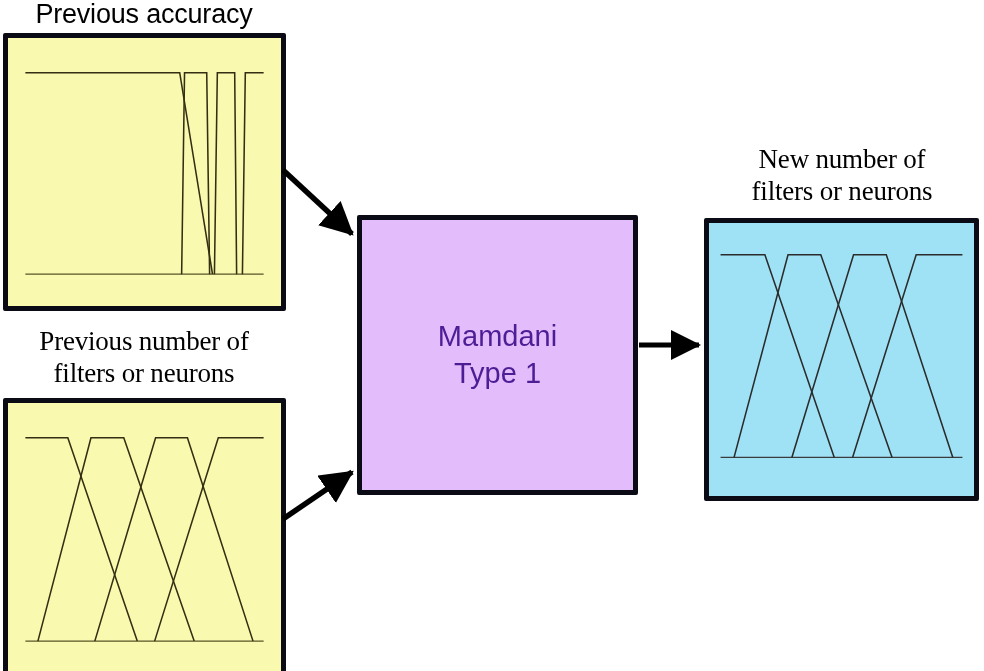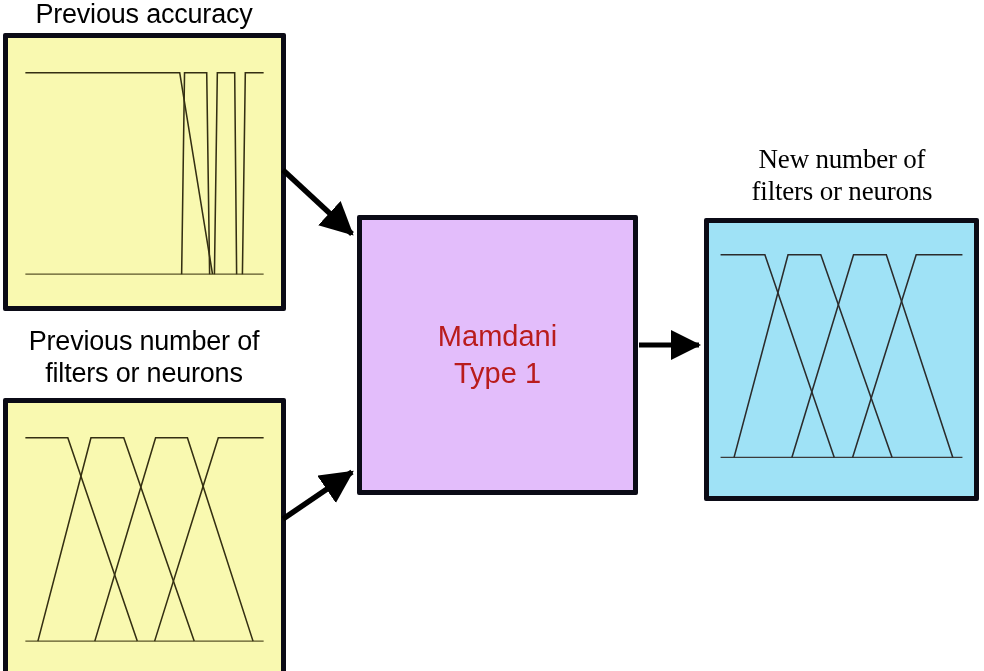--- a/index.html
+++ b/index.html
@@ -28,21 +28,21 @@
     text-align: center;
     color: #000000;
     font-family: "Liberation Sans", sans-serif;
     font-size: 27px;
     line-height: 32px;
     font-weight: 400;
     white-space: pre-line;
     letter-spacing: -0.2px;
   }
   #label-prev-accuracy { left: 0px;   top: -2px;  width: 288px; }
-  #label-prev-filters  { left: 0px;   top: 325px; width: 288px; }
+  #label-prev-filters  { left: 0px;   top: 325px; width: 288px; font-family: Liberation Serif, serif; }
   #label-new-filters   { left: 700px; top: 143px; width: 284px; font-family: Liberation Serif, serif; }
 
   
   .box {
     position: absolute;
     box-sizing: border-box;
     border: 5px solid #0b0b16;
     border-radius: 2px;
   }
   .box svg { display: block; width: 100%; height: 100%; }
@@ -61,21 +61,21 @@
     display: flex;
     align-items: center;
     justify-content: center;
   }
   #box-new-filters {
     left: 704px; top: 218px; width: 275px; height: 283px;
     background: #9fe2f6;
   }
 
   #mamdani-text {
-    color: #b91c1c;
+    color: #4c1d95;
     font-family: "Liberation Sans", sans-serif;
     font-size: 29px;
     line-height: 37px;
     text-align: center;
     white-space: pre-line;
   }
 
   
   #connectors {
     position: absolute;

